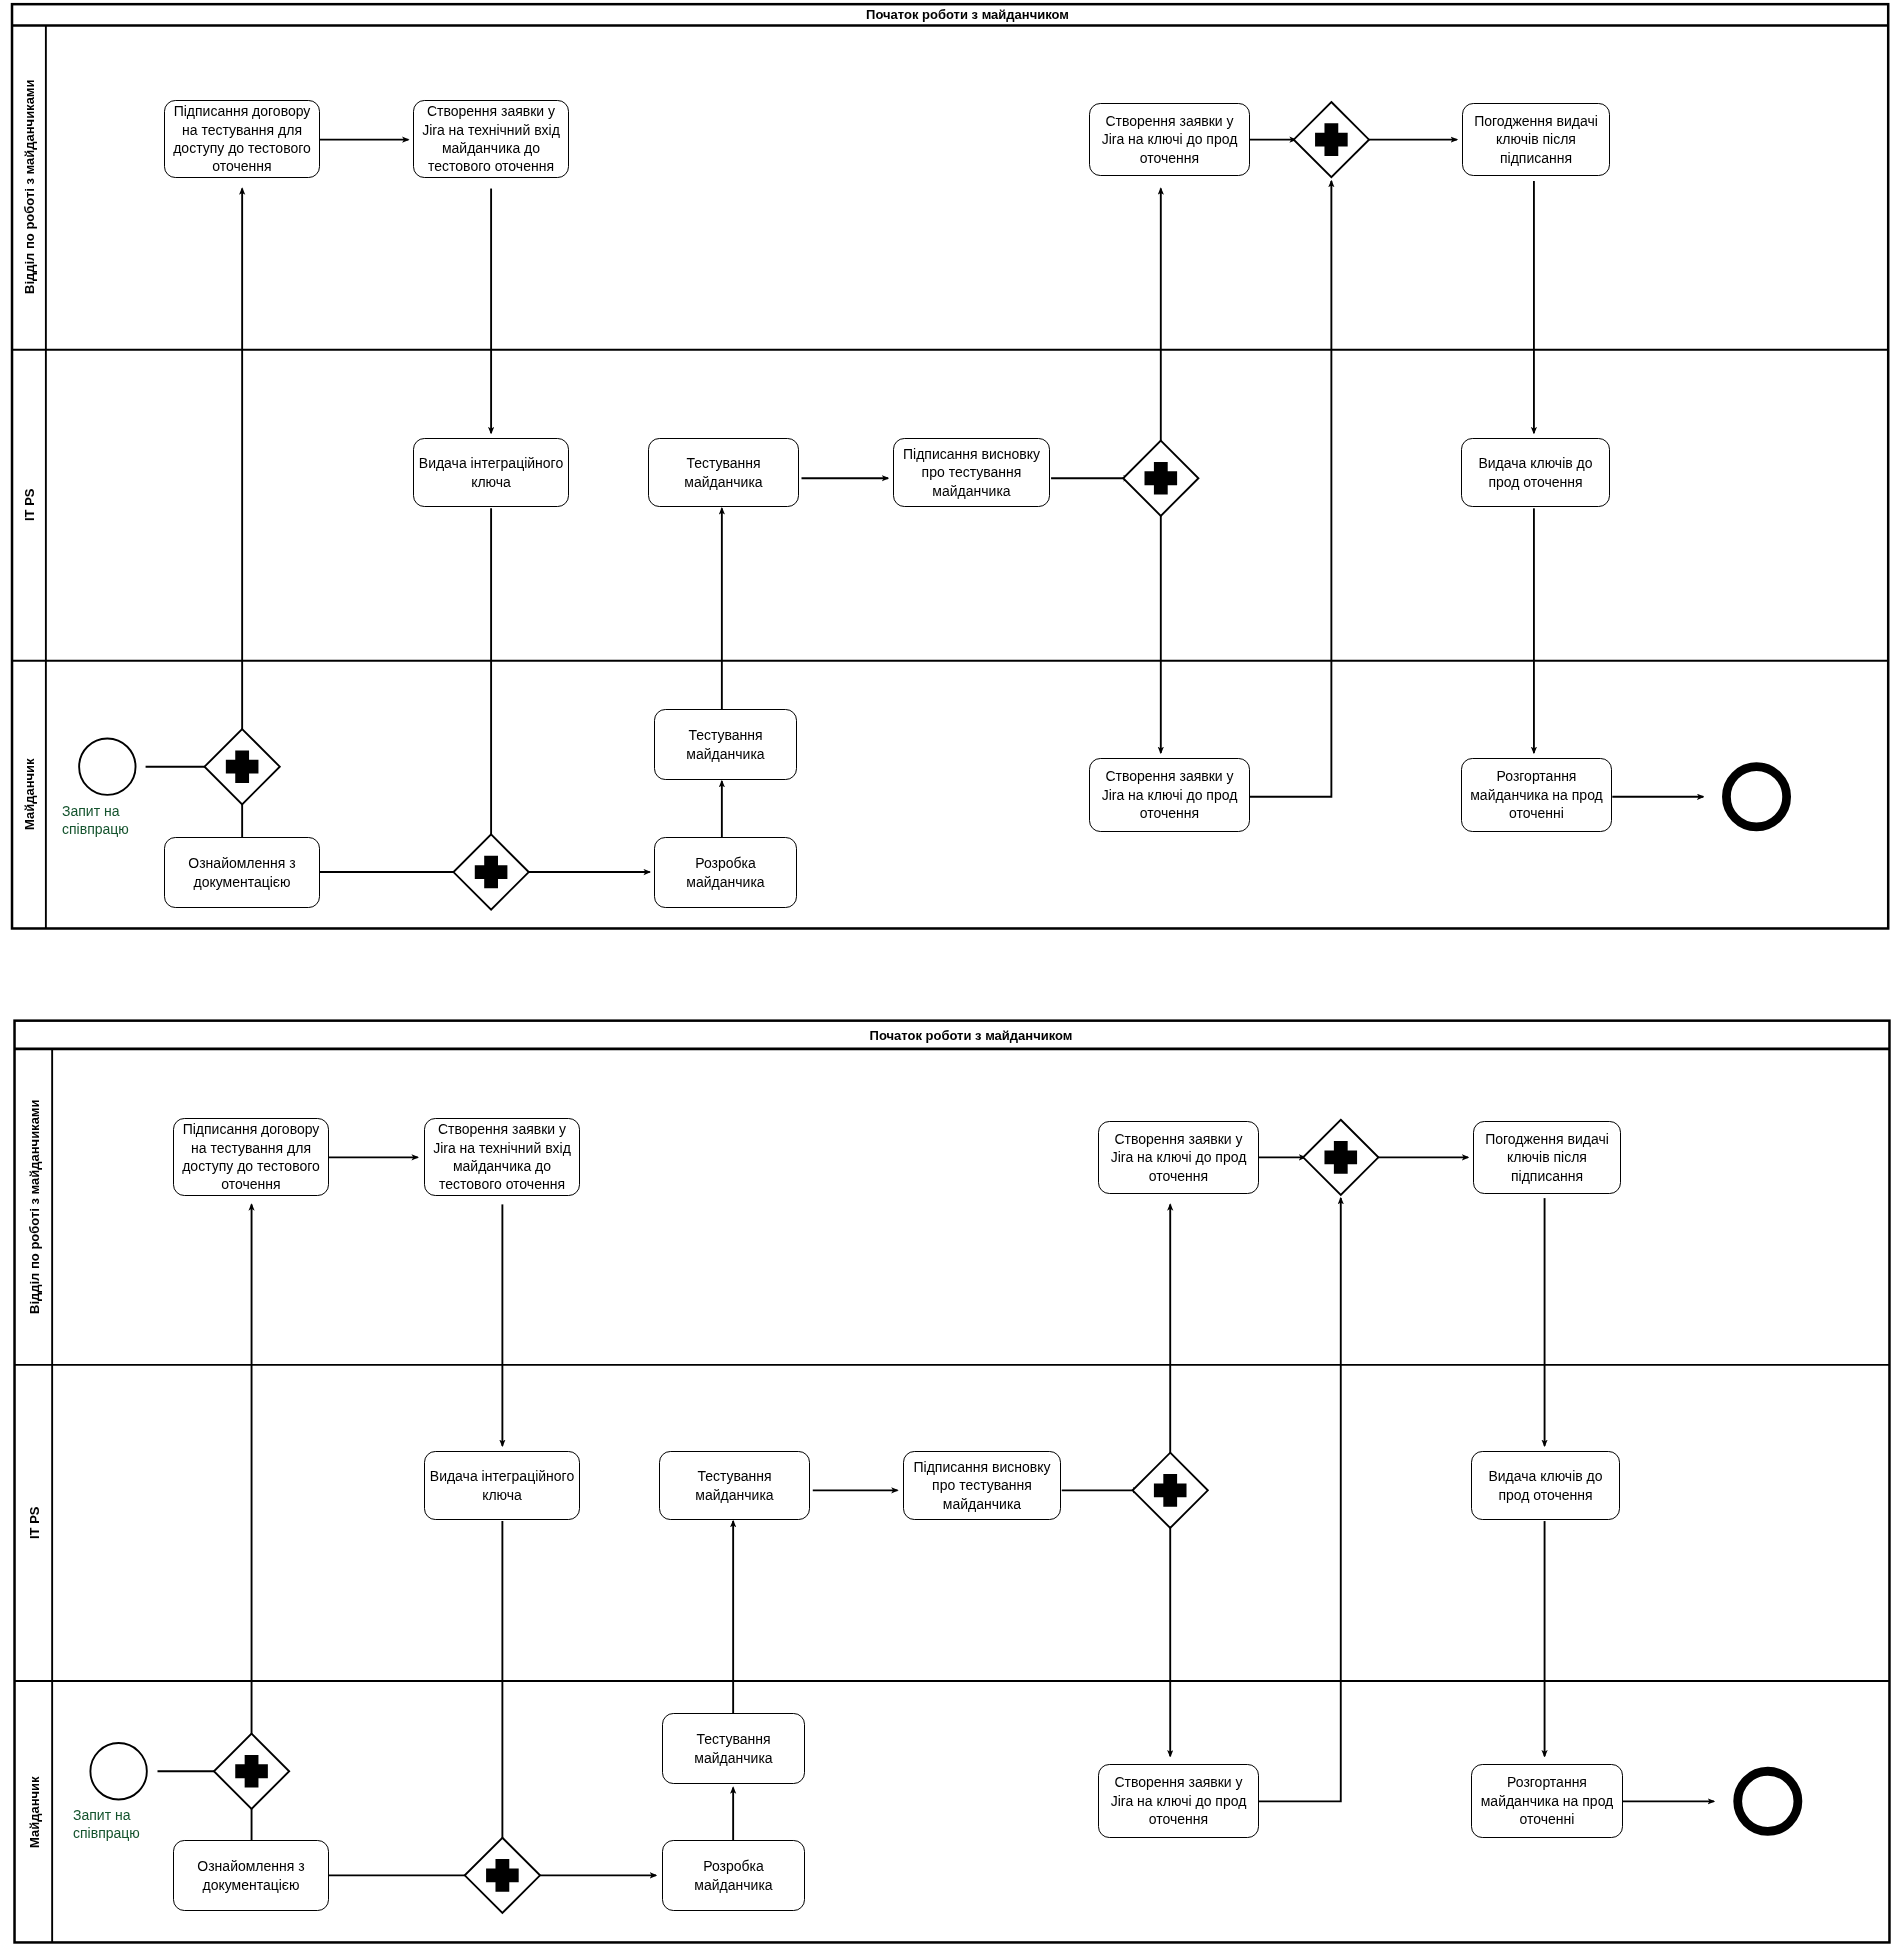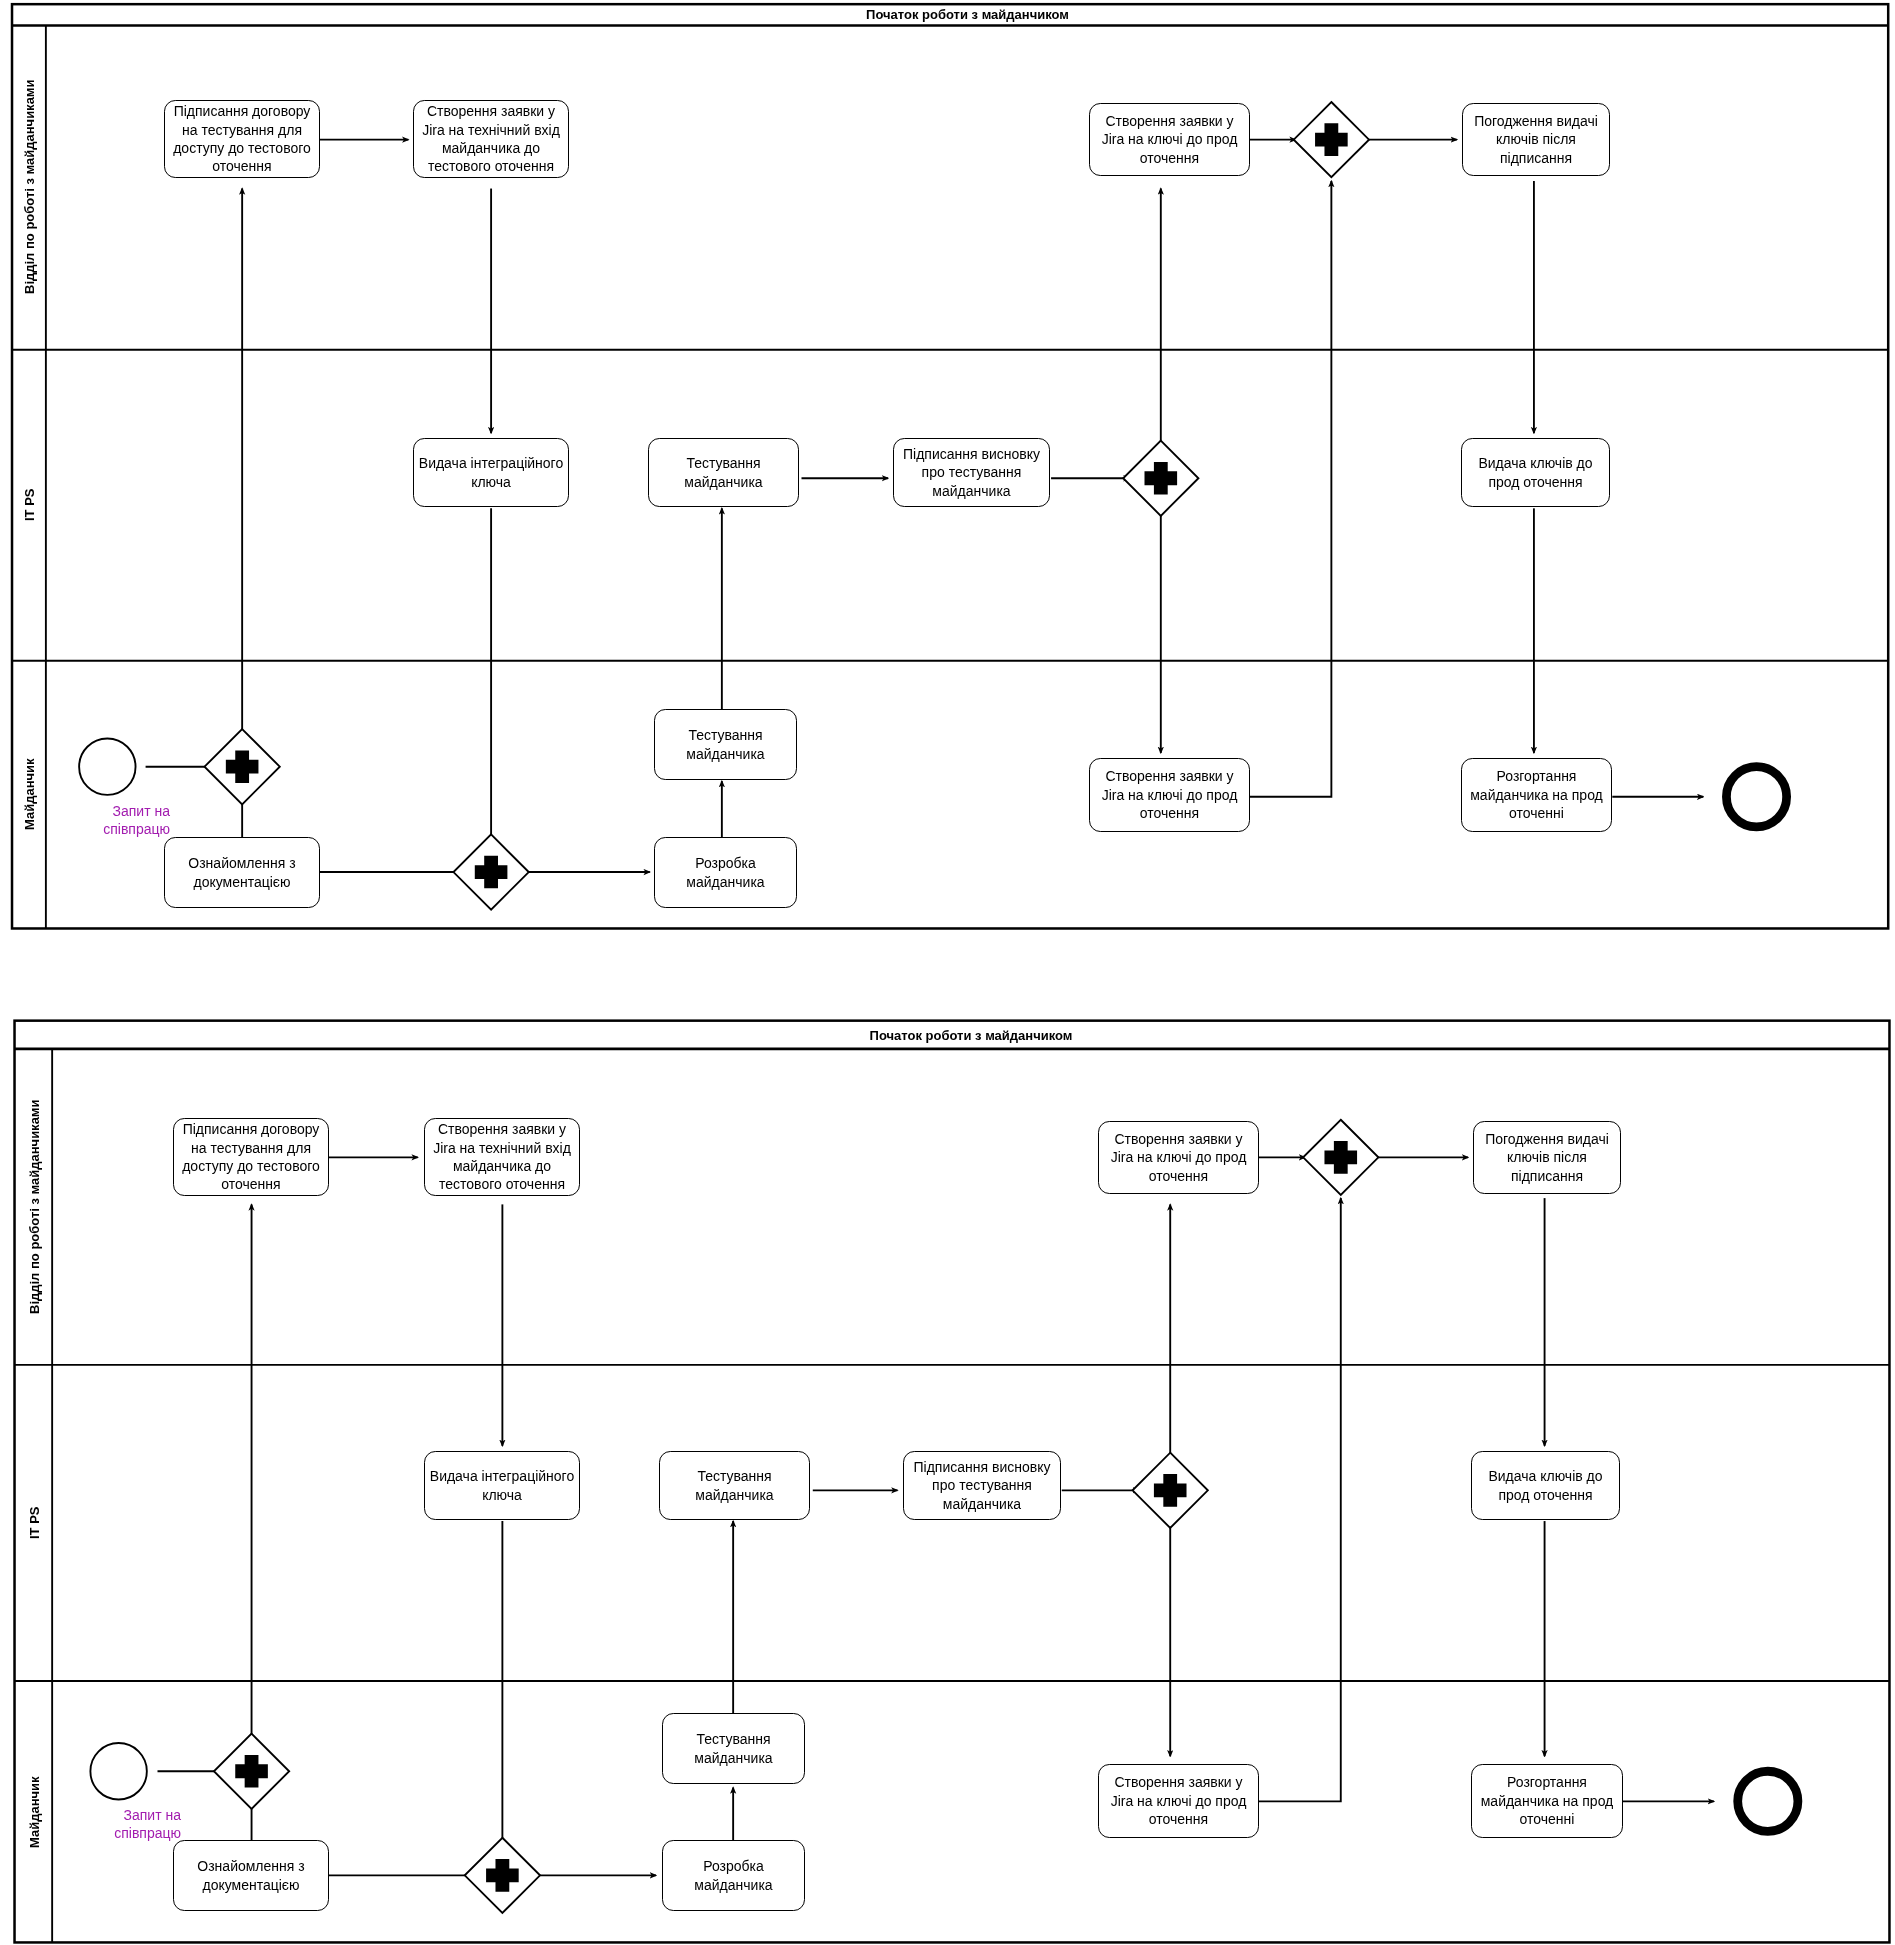--- a/index.html
+++ b/index.html
@@ -19,22 +19,23 @@
   }
   .task{
     position:absolute;box-sizing:border-box;
     display:flex;align-items:center;justify-content:center;
     border:1.3px solid #000;border-radius:11.3px;background:#fff;
     font-size:14px;line-height:1.32;color:#000;text-align:center;
     padding:2.5px 3.8px;
   }
   .task span{display:block;width:100%;}
   .evt-label{
-    position:absolute;font-size:14px;line-height:1.3;color:#a21caf;
-    text-align:right;
+    position:absolute;font-size:14px;line-height:1.3;color:#14532d;
+    text-align:left;
+    padding-left:17px;
   }
 </style>
 </head>
 <body>
 
 <div class="canvas">
 
   <svg class="layer" viewBox="0 0 3022 3102" xmlns="http://www.w3.org/2000/svg">
     <defs>
       <marker id="arrow" markerWidth="12" markerHeight="12" refX="10" refY="5" orient="auto" markerUnits="userSpaceOnUse">

